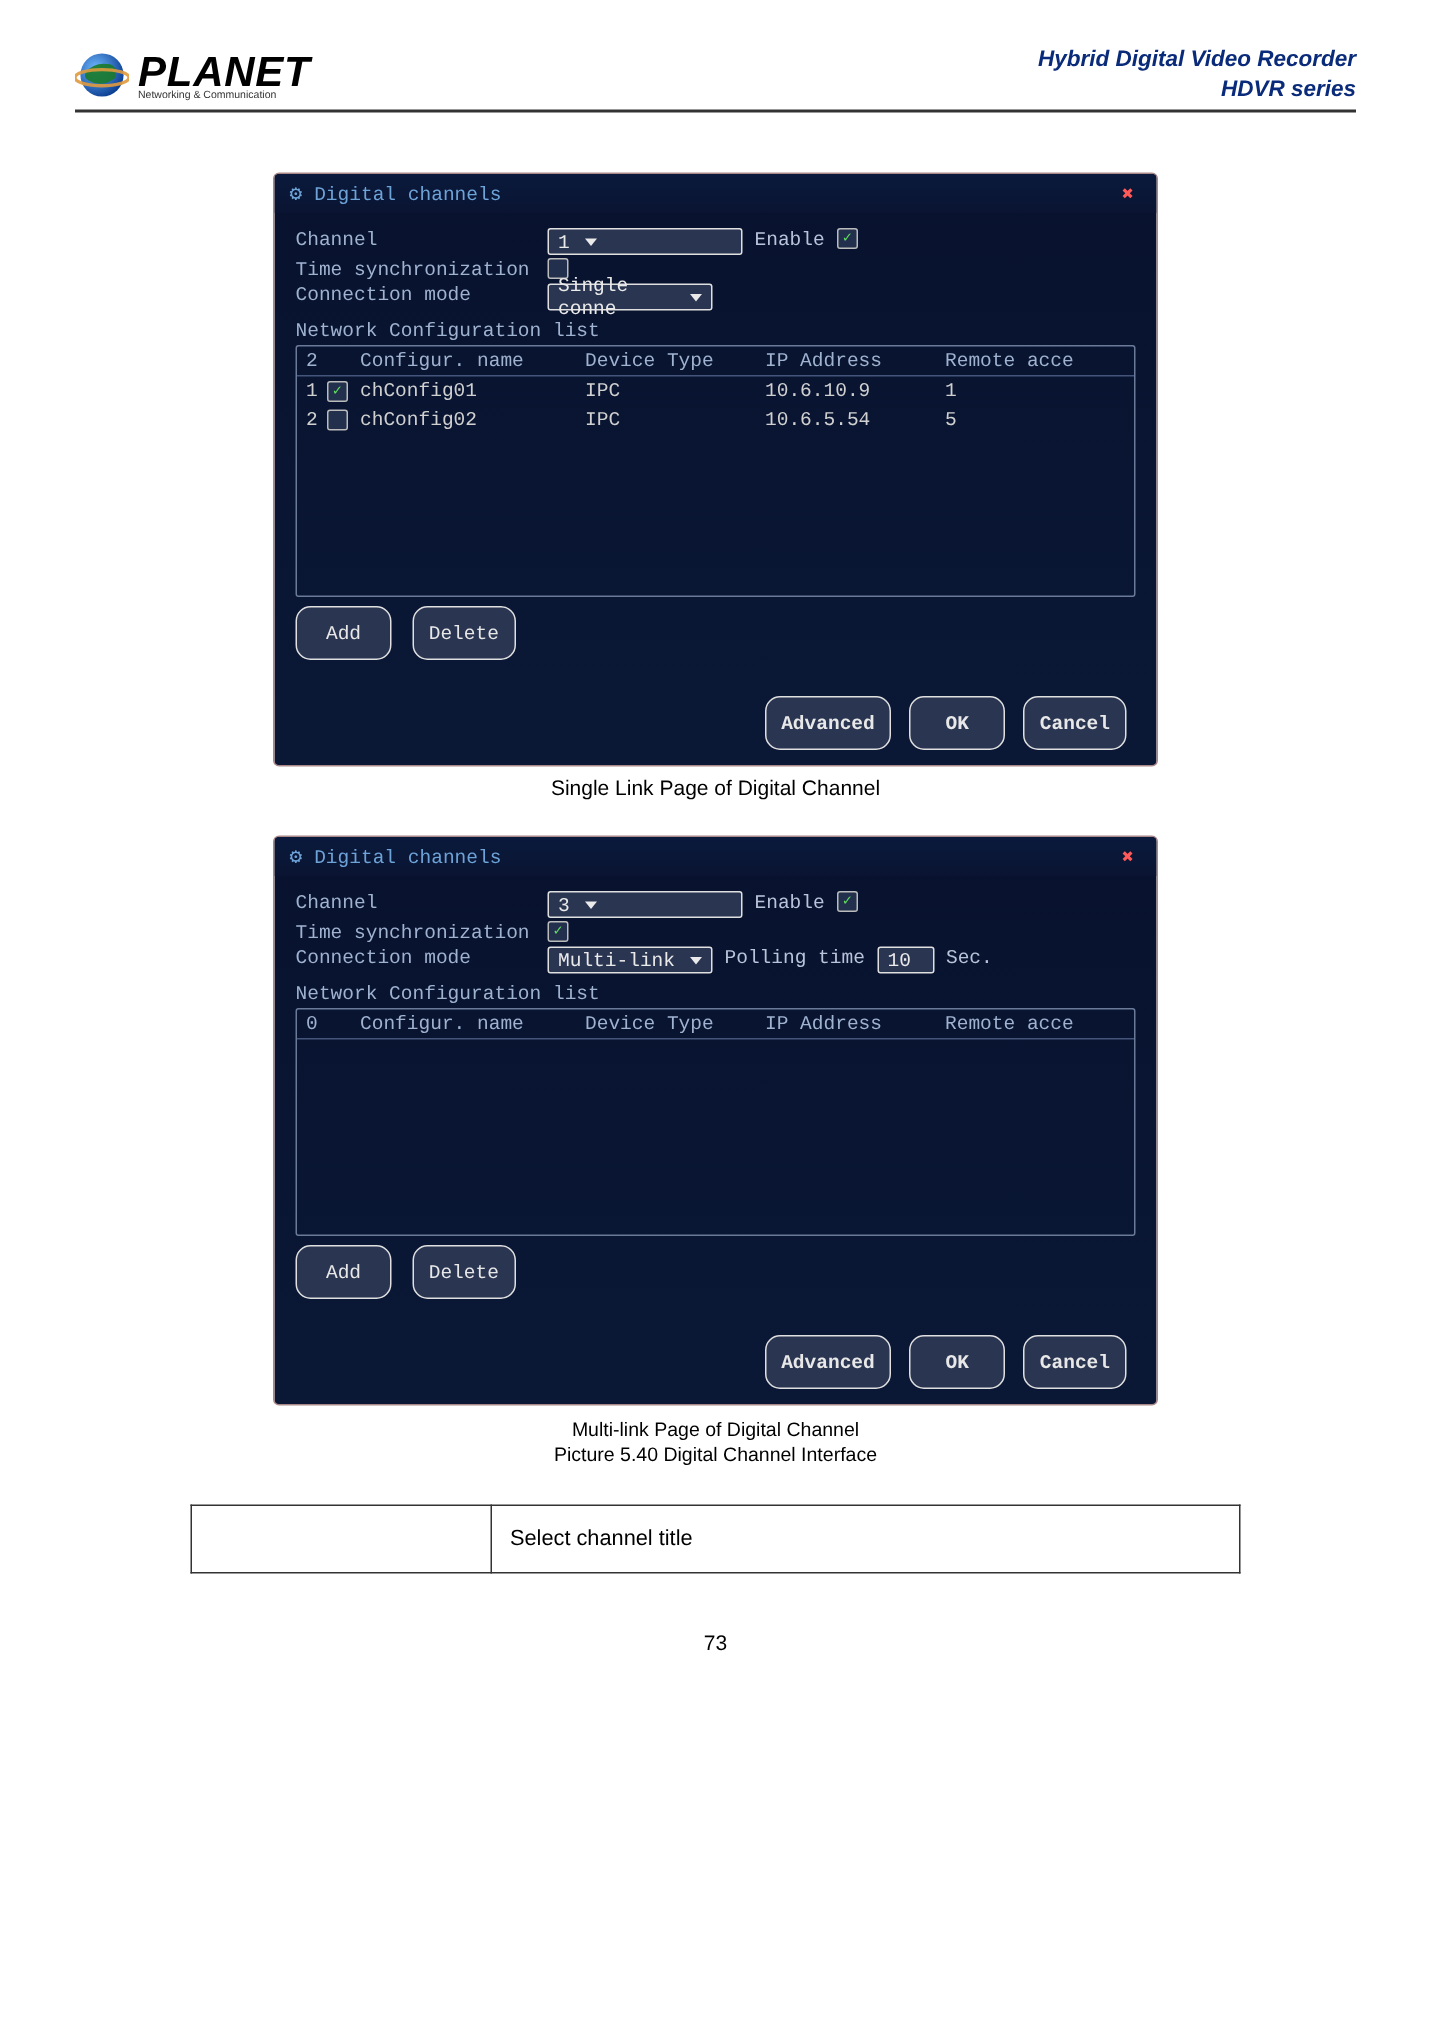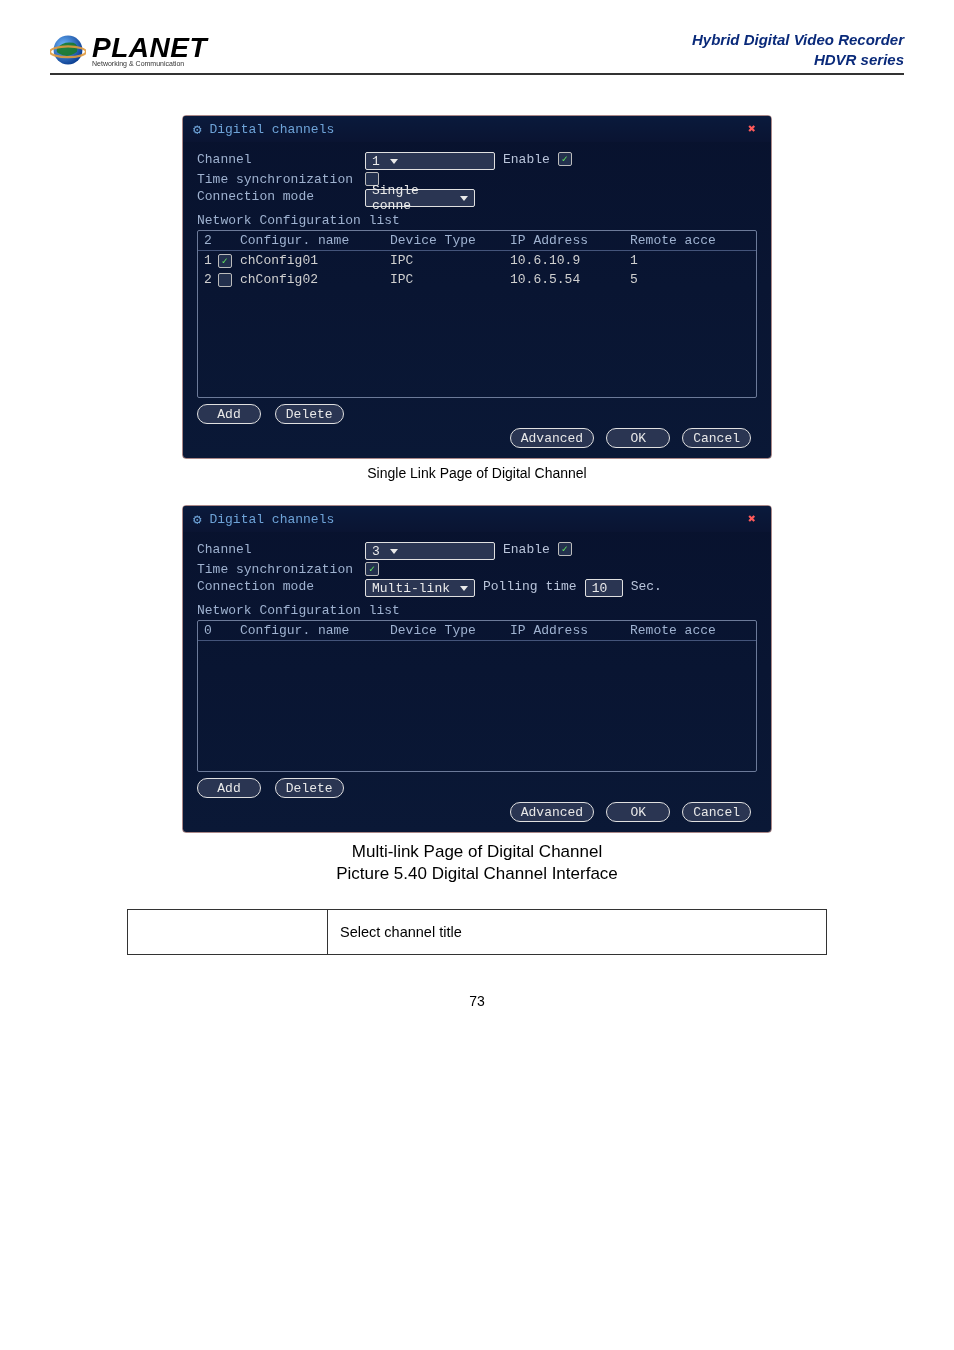--- a/index.html
+++ b/index.html
@@ -81,27 +81,27 @@
     align-items:center;
     padding:2px 6px;
   }
   .list-head { color:#9fb2d0; border-bottom:1px solid #44547a; }
   .list-row { color:#d0d0d0;}
   .list-row .chk-cell{display:flex;align-items:center;gap:6px;}
   .list-empty { height: 108px; }
 
   .btn {
     display:inline-flex;align-items:center;justify-content:center;
-    height:20px;min-width:64px;padding:0 10px;border:1px solid #e0e0e0;border-radius:10px;
+    height:36px;min-width:64px;padding:0 10px;border:1px solid #e0e0e0;border-radius:10px;
     background:#2a3552;color:#e8e8e8;margin-right:6px;cursor:pointer;
   }
   .btn-row{margin-top:6px;}
-  .btn-row-right{display:flex;justify-content:flex-end;margin-top:4px;gap:6px;}
+  .btn-row-right{display:flex;justify-content:flex-end;margin-top:24px;gap:6px;font-weight:bold;}
   .caption { text-align:center; font-size:14px; margin:6px 0 24px; }
-  .caption2 { text-align:center; font-size:17px; line-height:1.3; margin:8px 0 24px;}
+  .caption2 { text-align:center; font-size:13px; line-height:1.3; margin:8px 0 24px;}
 
   
   table.info {
     width: 700px; margin: 10px auto 0; border-collapse: collapse;
   }
   table.info td {
     border: 1px solid #333; padding: 14px 12px; font-size: 14.5px; vertical-align: top;
     text-align: justify;
   }
   table.info td.key { width: 200px; }

